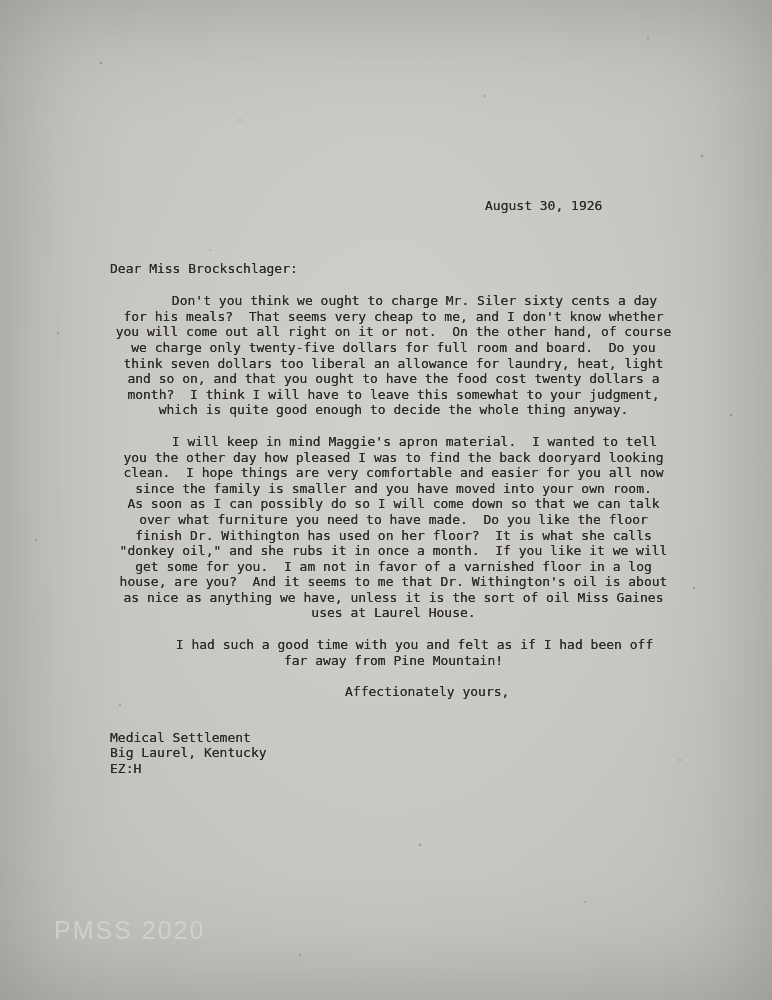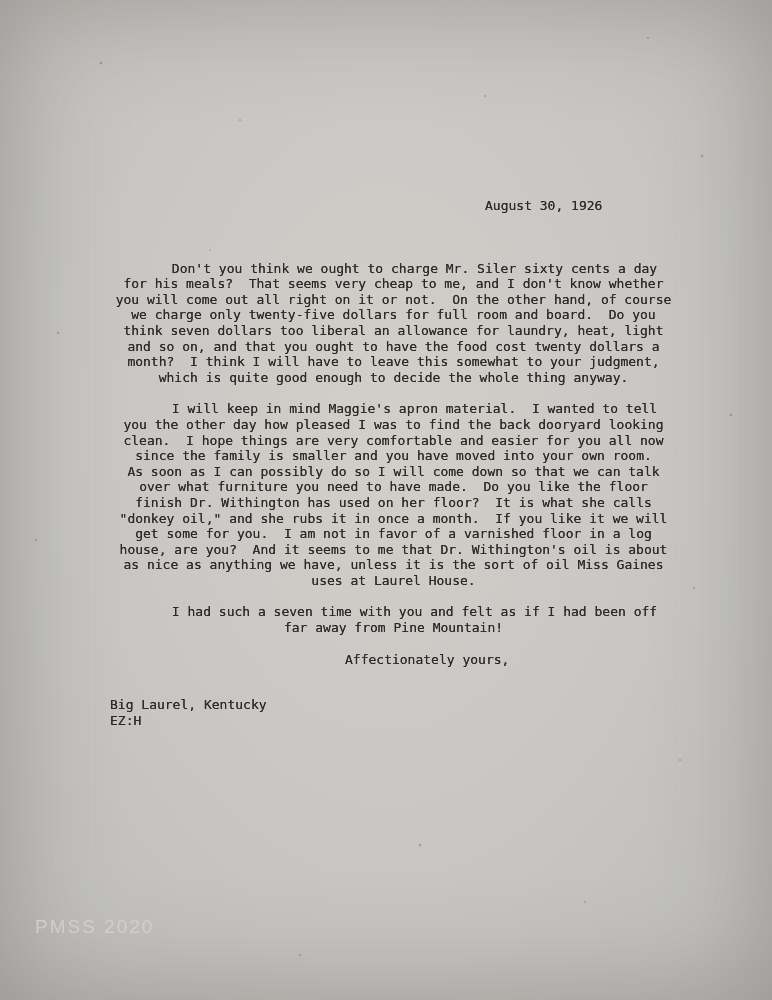--- a/index.html
+++ b/index.html
@@ -57,37 +57,38 @@
   .closing {
     margin-left: 235px;
     margin-top: 5px;
     margin-bottom: 30px;
   }
   .sig-line {
     white-space: pre;
   }
   .watermark {
     position: absolute;
-    left: 35px;
+    left: 54px;
     top: 916px;
     font-family: "Liberation Sans", sans-serif;
-    font-size: 19px;
+    font-size: 25px;
     letter-spacing: 2px;
     color: #d4d3cf;
     opacity: 0.85;
   }
 </style>
 </head>
 <body>
 
 <div class="paper">
   <div class="letter-text">
 
     <div class="date-line">August 30, 1926</div>
 
+    <div class="salutation">Dear Miss Brockschlager:</div>
 
     <div class="para">Don't you think we ought to charge Mr. Siler sixty cents a day
 for his meals?  That seems very cheap to me, and I don't know whether
 you will come out all right on it or not.  On the other hand, of course
 we charge only twenty-five dollars for full room and board.  Do you
 think seven dollars too liberal an allowance for laundry, heat, light
 and so on, and that you ought to have the food cost twenty dollars a
 month?  I think I will have to leave this somewhat to your judgment,
 which is quite good enough to decide the whole thing anyway.</div>
 
@@ -98,26 +99,27 @@
 As soon as I can possibly do so I will come down so that we can talk
 over what furniture you need to have made.  Do you like the floor
 finish Dr. Withington has used on her floor?  It is what she calls
 "donkey oil," and she rubs it in once a month.  If you like it we will
 get some for you.  I am not in favor of a varnished floor in a log
 house, are you?  And it seems to me that Dr. Withington's oil is about
 as nice as anything we have, unless it is the sort of oil Miss Gaines
 uses at Laurel House.</div>
 
 
-    <div class="para">I had such a seven time with you and felt as if I had been off
+    <div class="para">I had such a good time with you and felt as if I had been off
 far away from Pine Mountain!</div>
 
     <div class="closing">Affectionately yours,</div>
 
     <div class="sig-block">
+      <div class="sig-line">Medical Settlement</div>
       <div class="sig-line">Big Laurel, Kentucky</div>
       <div class="sig-line">EZ:H</div>
     </div>
 
   </div>
 
   <div class="watermark">PMSS 2020</div>
 </div>
 
 </body></html>

